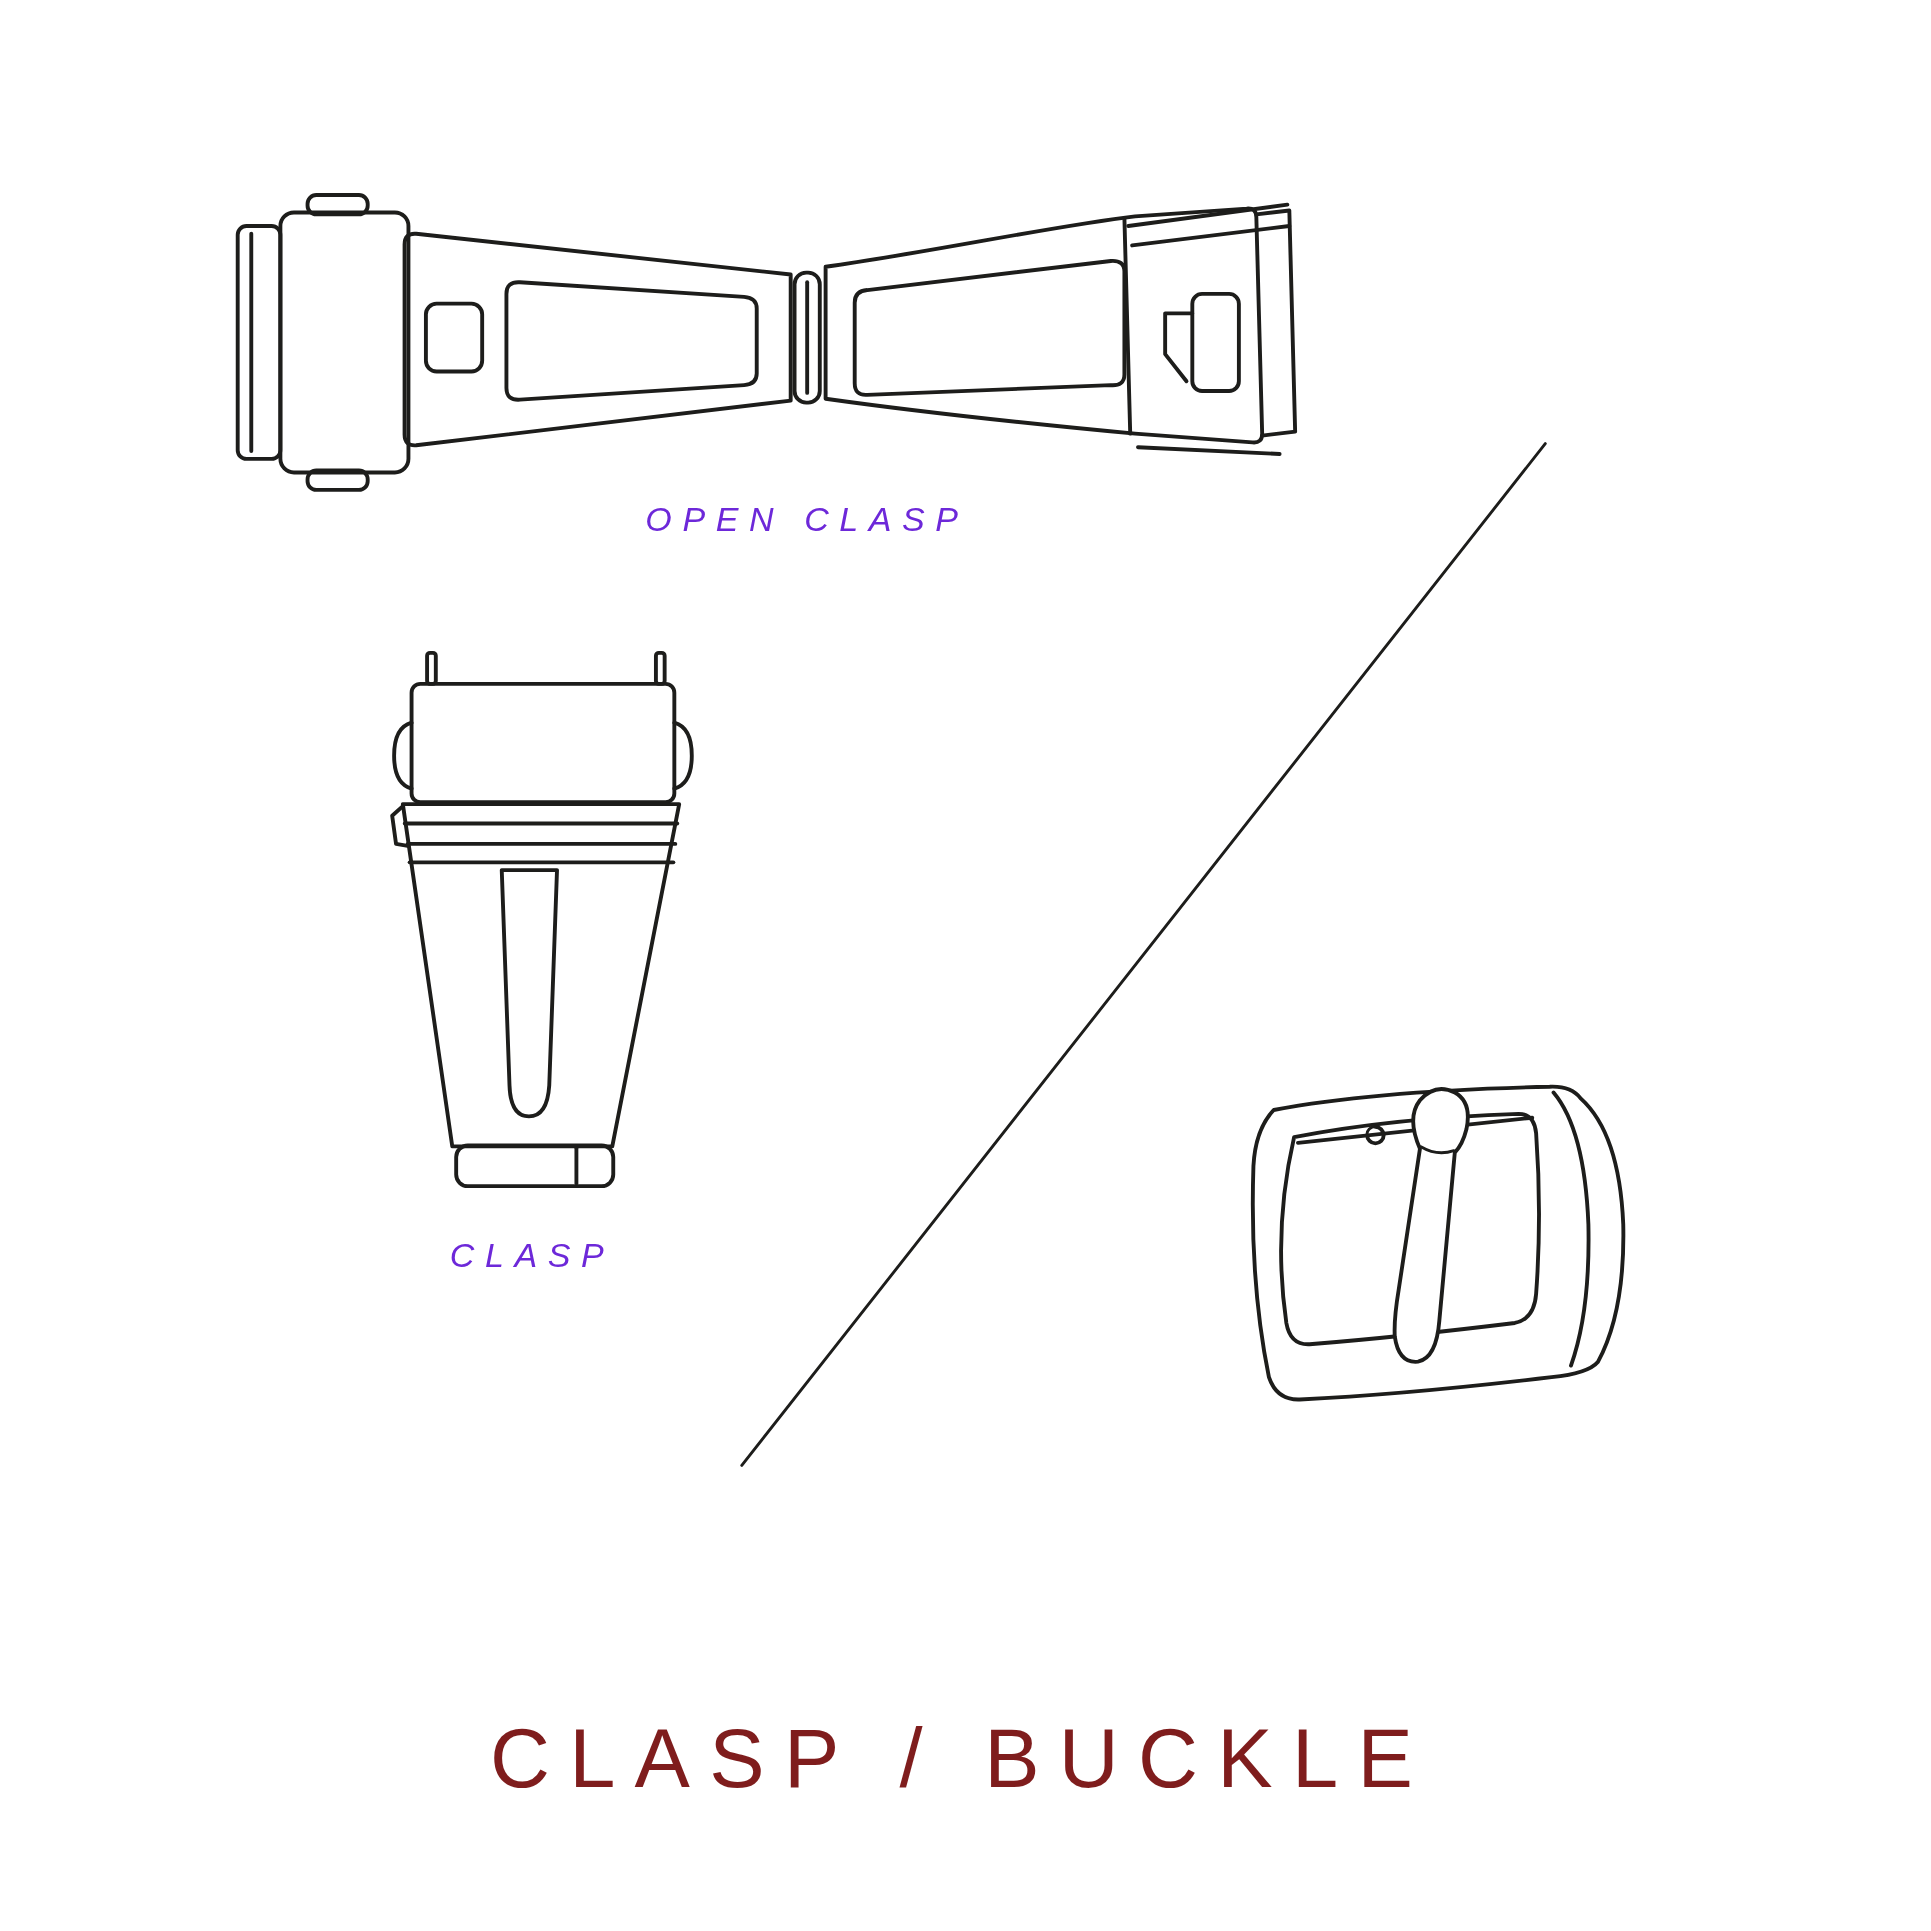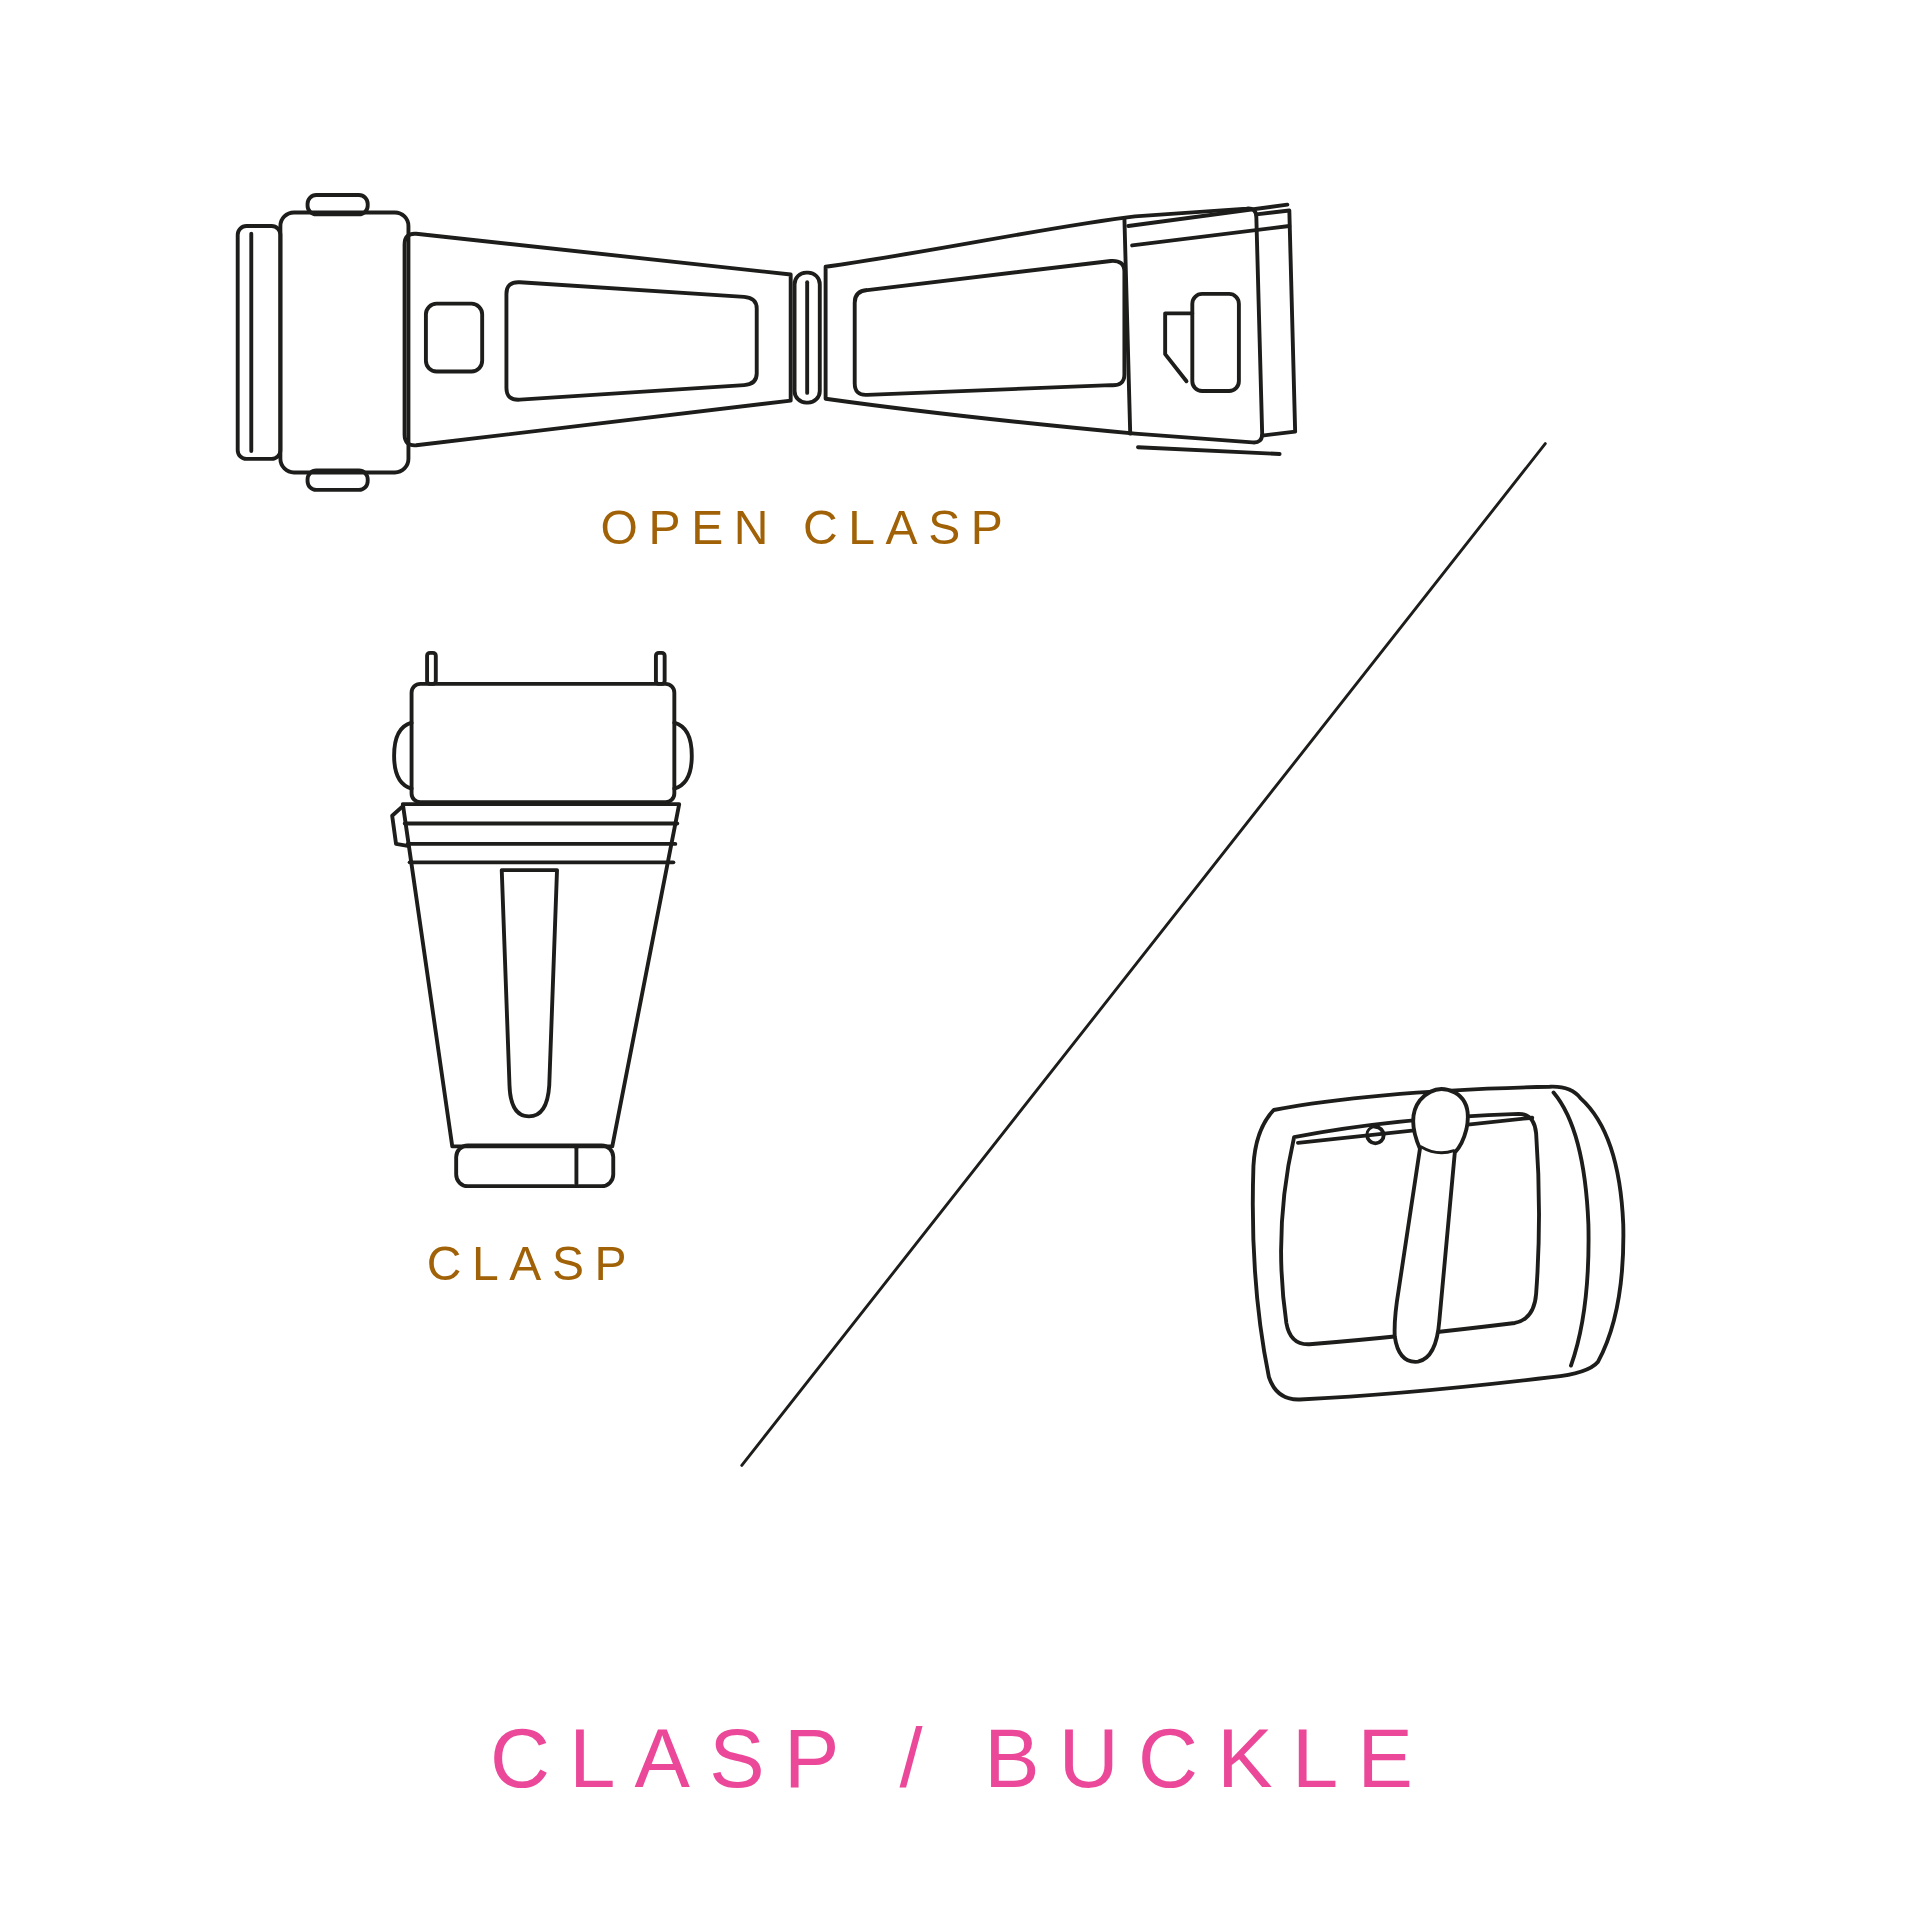--- a/index.html
+++ b/index.html
@@ -20,33 +20,34 @@
     position: absolute;
   }
   .illu svg {
     display: block;
     width: 100%;
     height: 100%;
   }
   .caption {
     position: absolute;
     transform: translateX(-50%);
-    font-size: 48px;
+    font-size: 34px;
     letter-spacing: 10.6px;
     font-weight: 400;
-    color: #a16207;
+    color: #6d28d9;
     white-space: nowrap;
+    font-style: italic;
   }
   .title {
     position: absolute;
     transform: translateX(-50%);
     font-size: 83px;
     letter-spacing: 19.3px;
     font-weight: 400;
-    color: #ec4899;
+    color: #7f1d1d;
     white-space: nowrap;
   }
   .ink {
     stroke: #1d1d1b;
     fill: none;
     stroke-linejoin: round;
     stroke-linecap: round;
   }
 </style>
 </head>

